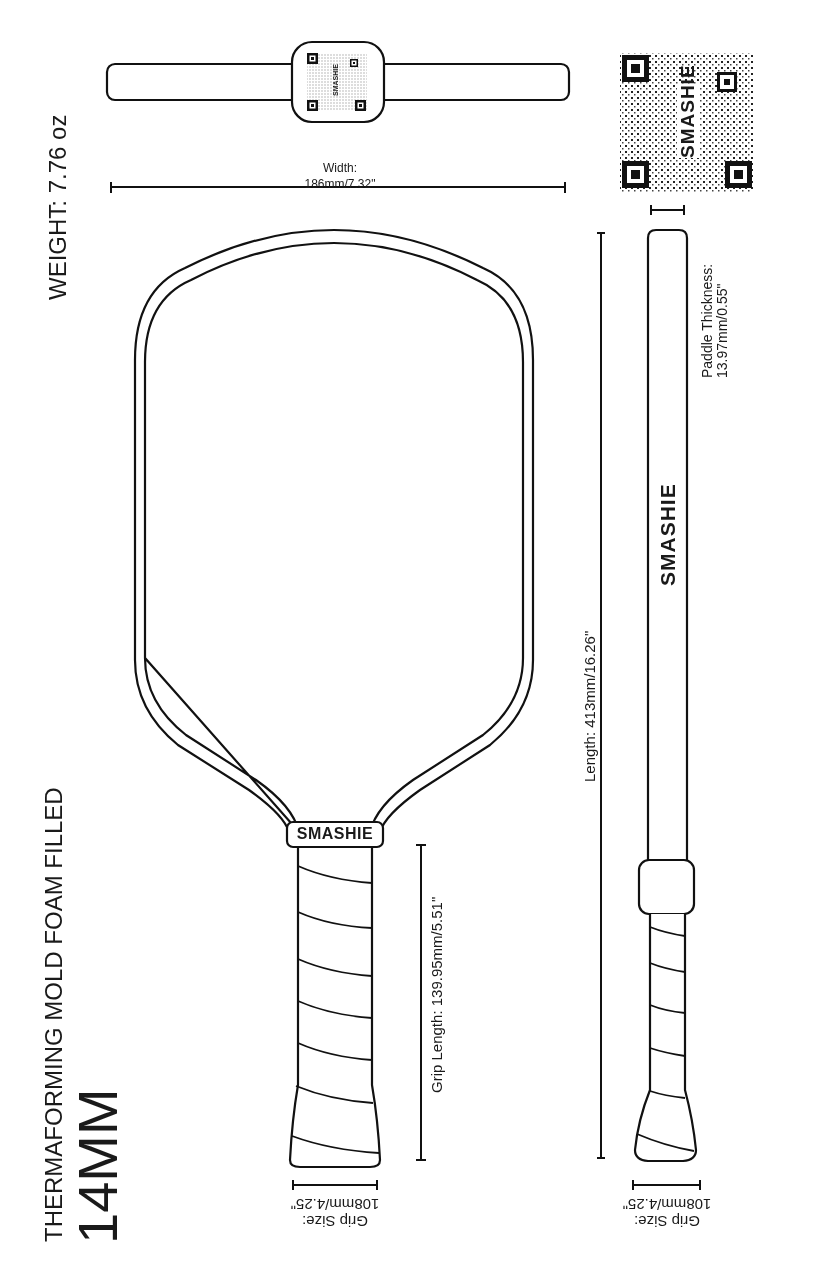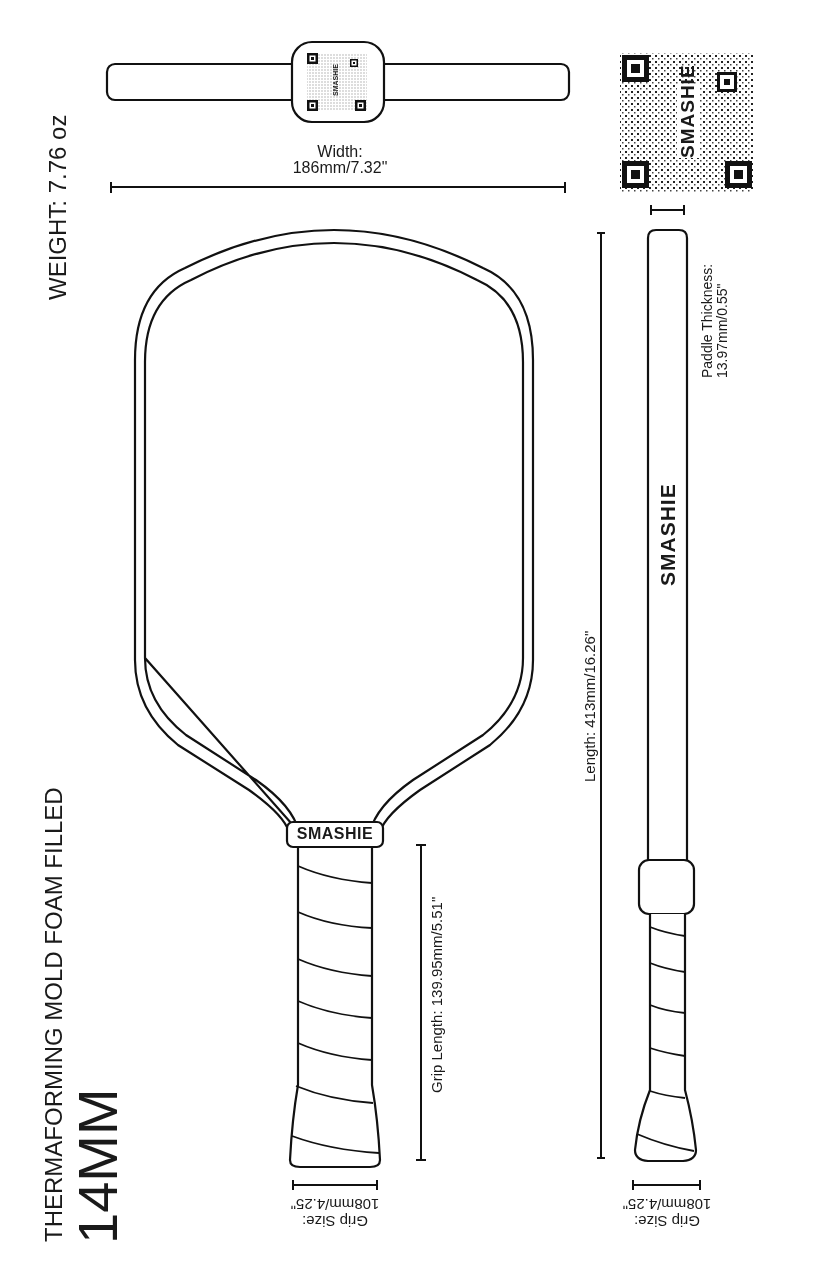--- a/index.html
+++ b/index.html
@@ -129,21 +129,21 @@
     <line x1="700" y1="1180" x2="700" y2="1190"></line>
   </g>
 </svg>
 
 <div class="lbl rot-ccw" style="left:44px; top:300px; font-size:24px;">WEIGHT:  7.76 oz</div>
 
 <div class="lbl rot-ccw" style="left:40px; top:1242px; font-size:24px;">THERMAFORMING MOLD FOAM FILLED</div>
 
 <div class="lbl rot-ccw" style="left:70px; top:1244px; font-size:56px; line-height:56px;">14MM</div>
 
-<div class="lbl center" style="left:270px; top:144px; width:140px; font-size:16px; line-height:16px;">
+<div class="lbl center" style="left:270px; top:160px; width:140px; font-size:12px; line-height:16px;">
   <div>Width:</div>
   <div>186mm/7.32"</div>
 </div>
 
 <div class="lbl" style="left:677px; top:158px; font-size:19px; font-weight:900; letter-spacing:1px; transform-origin:0 0; transform:rotate(-90deg);">SMASHIE</div>
 
 <div class="lbl" style="left:332px; top:96px; font-size:7px; font-weight:900; transform-origin:0 0; transform:rotate(-90deg);">SMASHIE</div>
 
 <div class="lbl rot-ccw" style="left:700px; top:378px; font-size:14px; line-height:15px;">
   <div>Paddle Thickness:</div>

